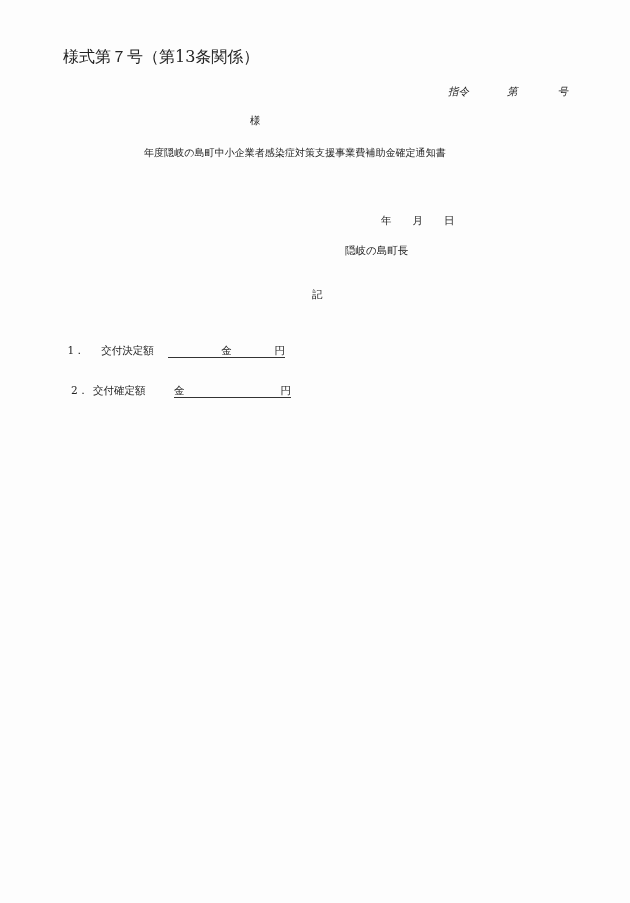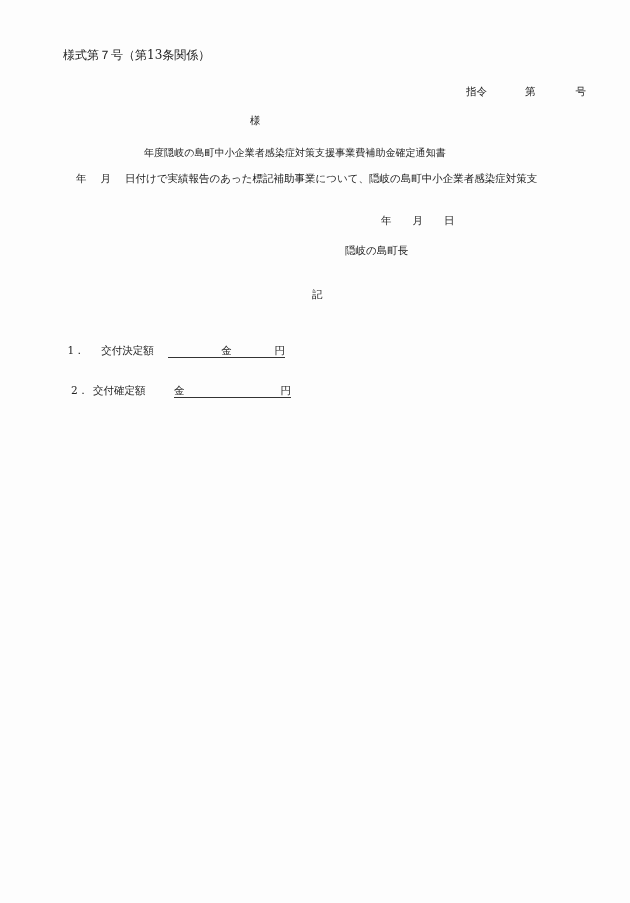--- a/index.html
+++ b/index.html
@@ -17,26 +17,27 @@
       font-size: 10.5px;
     }
     .abs {
       position: absolute;
       white-space: nowrap;
       line-height: 1;
     }
     .form-no {
       left: 63px;
       top: 49px;
-      font-size: 12px;
+      font-size: 16px;
     }
     .ref-line {
-      left: 466px;
+      left: 448px;
       top: 86px;
       font-size: 10.5px;
+      font-style: italic;
     }
     .ref-line span { display: inline-block; }
     .ref-line .gap1 { width: 38px; }
     .ref-line .gap2 { width: 40px; }
     .addressee {
       left: 250px;
       top: 115px;
       font-size: 10.5px;
     }
     .doc-title {
@@ -108,21 +109,20 @@
 
   <div class="abs ref-line">
     <span>指令</span><span class="gap1"></span><span>第</span><span class="gap2"></span><span>号</span>
   </div>
 
   <div class="abs addressee">様</div>
 
   <div class="abs doc-title">年度隠岐の島町中小企業者感染症対策支援事業費補助金確定通知書</div>
 
   <div class="abs body-para">
-    <span class="line"><span class="sp"></span><span>年</span><span class="sp"></span><span>月</span><span class="sp"></span><span>日付けで実績報告のあった標記補助事業について、隠岐の島町中小企業者感染症対策支</span></span>
   </div>
 
   <div class="abs date-line">
     <span>年</span><span class="g"></span><span>月</span><span class="g"></span><span>日</span>
   </div>
 
   <div class="abs issuer">隠岐の島町長</div>
 
   <div class="abs ki">記</div>
 

